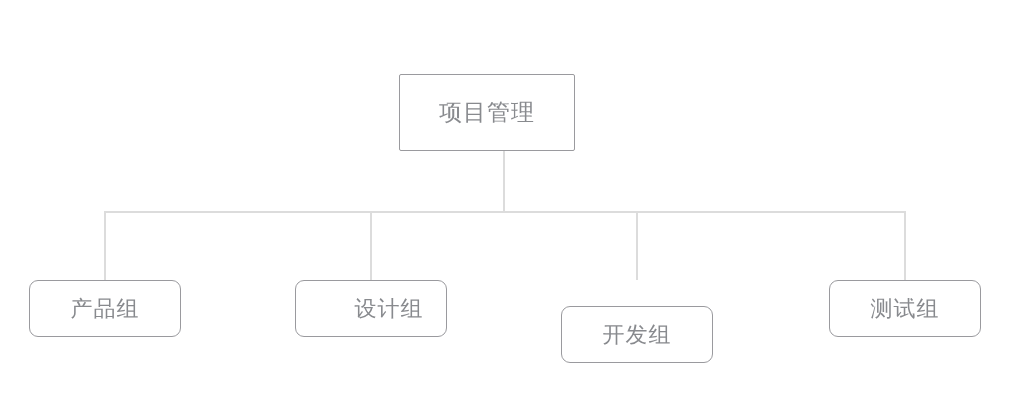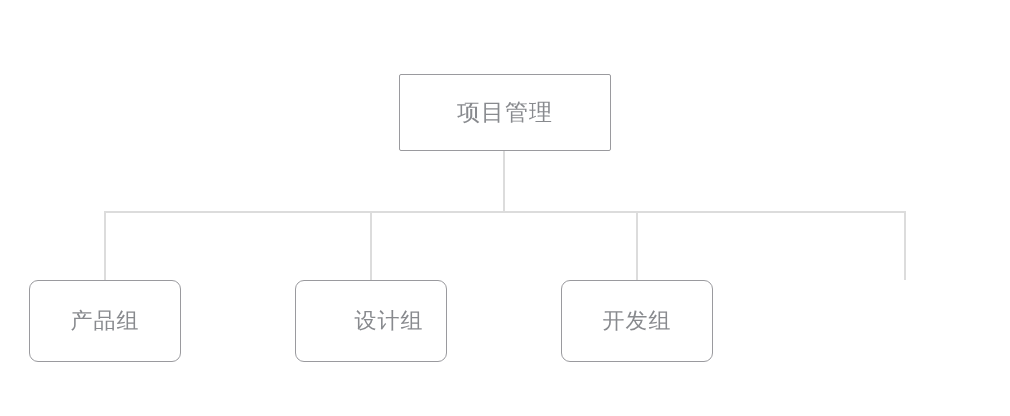--- a/index.html
+++ b/index.html
@@ -54,35 +54,35 @@
     display: flex;
     align-items: center;
     justify-content: center;
     color: #888a8e;
     letter-spacing: 1px;
     user-select: none;
   }
   .node-root {
     left: 399px;
     top: 74px;
-    width: 212px;
+    width: 176px;
     height: 77px;
     border-radius: 2px;
     font-size: 23px;
   }
   .node-child {
     top: 280px;
     width: 152px;
-    height: 82px;
+    height: 57px;
     border-radius: 9px;
     font-size: 22px;
   }
   .node-child-1 { left: 29px; }
   .node-child-2 { left: 295px; padding-left: 36px; }
-  .node-child-3 { left: 561px; }
+  .node-child-3 { left: 561px; margin-top: 26px; }
   .node-child-4 { left: 829px; }
 </style>
 </head>
 <body>
 
 <div id="org-chart">
 
   <div class="connector conn-trunk"></div>
   <div class="connector conn-bus"></div>
   <div class="connector conn-drop conn-drop-1"></div>
@@ -99,14 +99,17 @@
   </div>
 
   <div class="node node-child node-child-2">
     <span>设计组</span>
   </div>
 
   <div class="node node-child node-child-3">
     <span>开发组</span>
   </div>
 
+  <div class="node node-child node-child-4">
+    <span>测试组</span>
+  </div>
 
 </div>
 
 </body></html>

